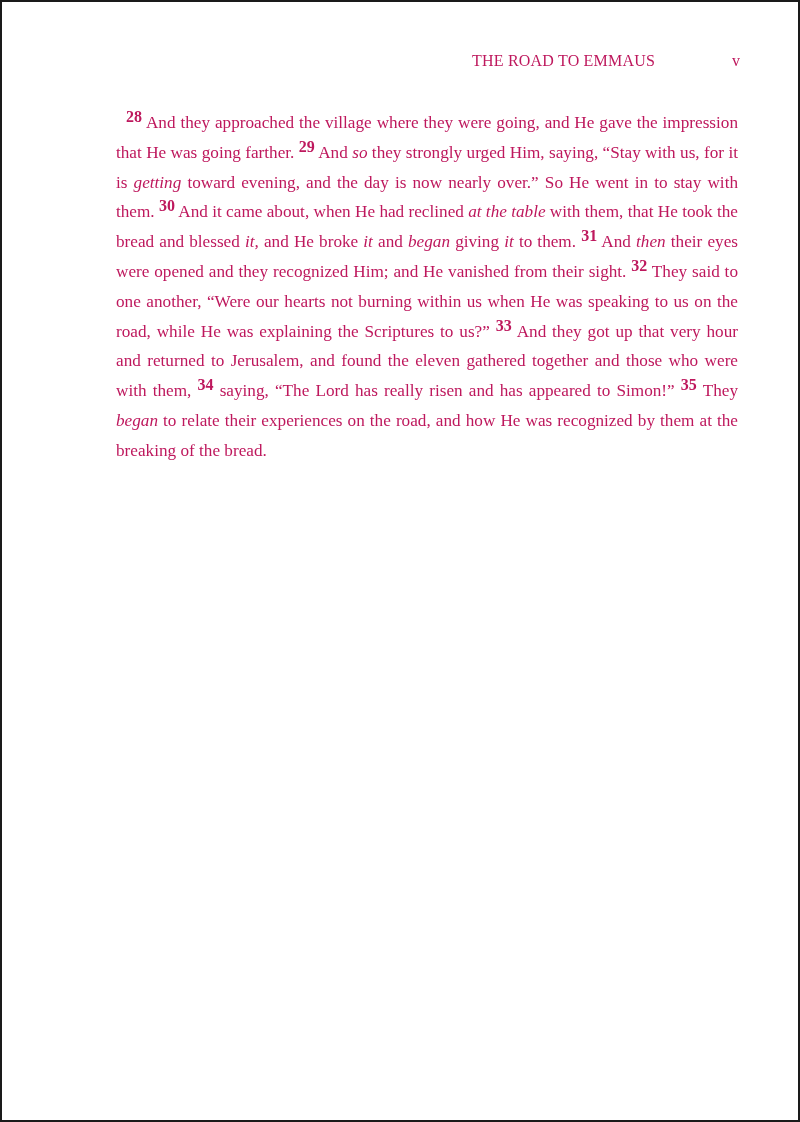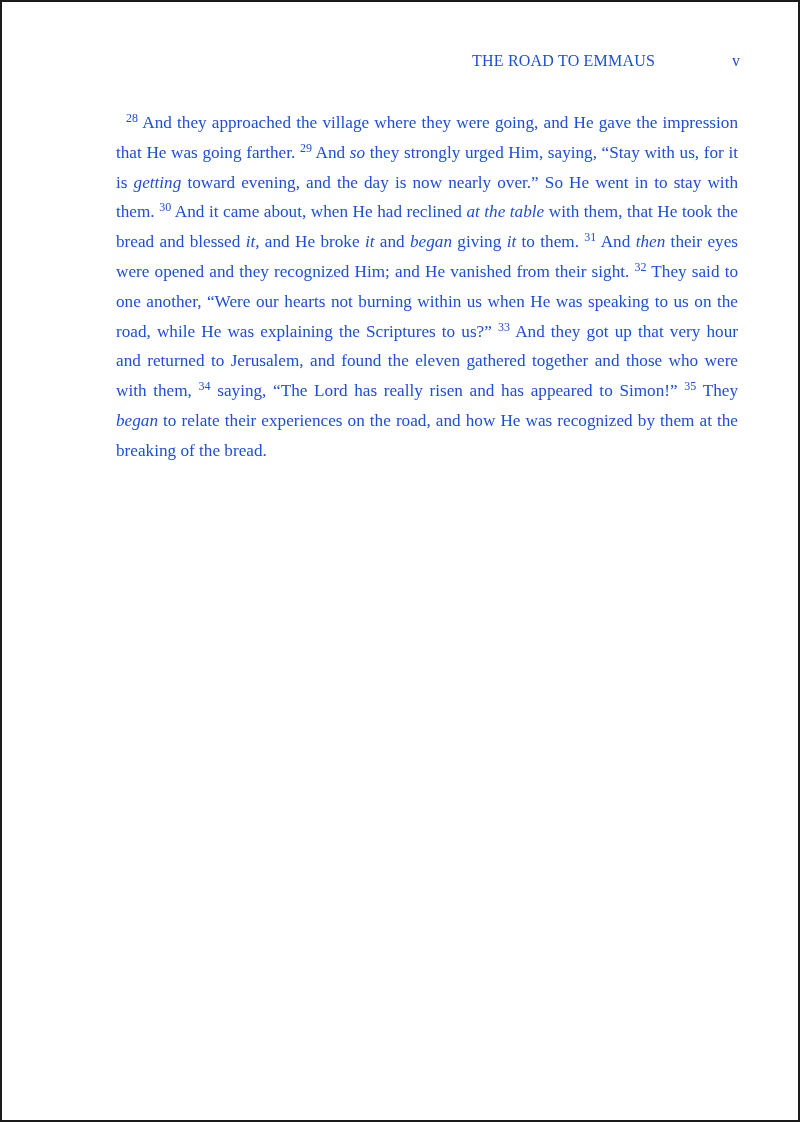--- a/index.html
+++ b/index.html
@@ -3,36 +3,36 @@
   <meta charset="utf-8">
   <style>
     html, body { margin: 0; padding: 0; background: #ffffff; }
     body { width: 800px; height: 1122px; overflow: hidden; }
     .page {
       position: absolute; left: 0; top: 0;
       width: 796px; height: 1118px;
       border: 2px solid #1a1a1a;
       background: #ffffff;
       font-family: "Liberation Serif", "DejaVu Serif", serif;
-      color: #1d4ed8;
+      color: #be185d;
     }
     .running-head {
       position: absolute; top: 50px; left: 470px; right: 0;
       font-size: 16px; letter-spacing: 0.2px;
     }
     .running-head .title { position: absolute; left: 0; top: 0; }
     .running-head .folio { position: absolute; left: 260px; top: 0; }
     .body-text {
       position: absolute; left: 114px; top: 106px; width: 622px;
       font-size: 17.2px; line-height: 29.8px;
       text-align: justify;
     }
     .body-text p { margin: 0; }
     .body-text p.indent { text-indent: 10px; }
-    sup.vn { font-size: 12px; vertical-align: 6px; line-height: 0; font-weight: normal; }
+    sup.vn { font-size: 16px; vertical-align: 6px; line-height: 0; font-weight: bold; }
     i { font-style: italic; }
   </style>
 </head>
 <body>
 
 <div class="page">
   <div class="running-head">
     <span class="title">THE ROAD TO EMMAUS</span>
     <span class="folio">v</span>
   </div>

